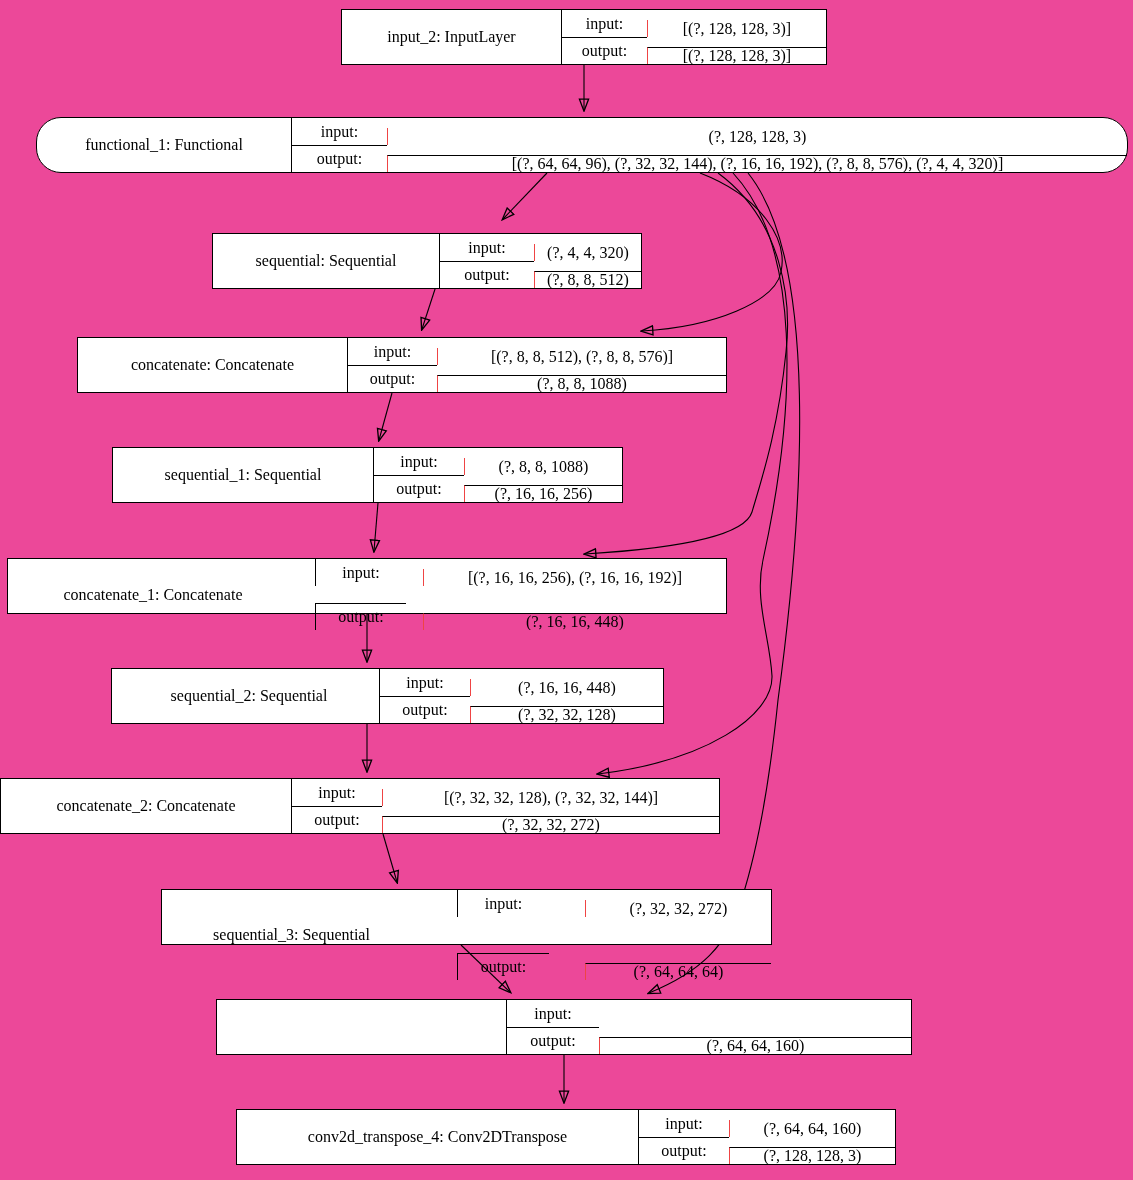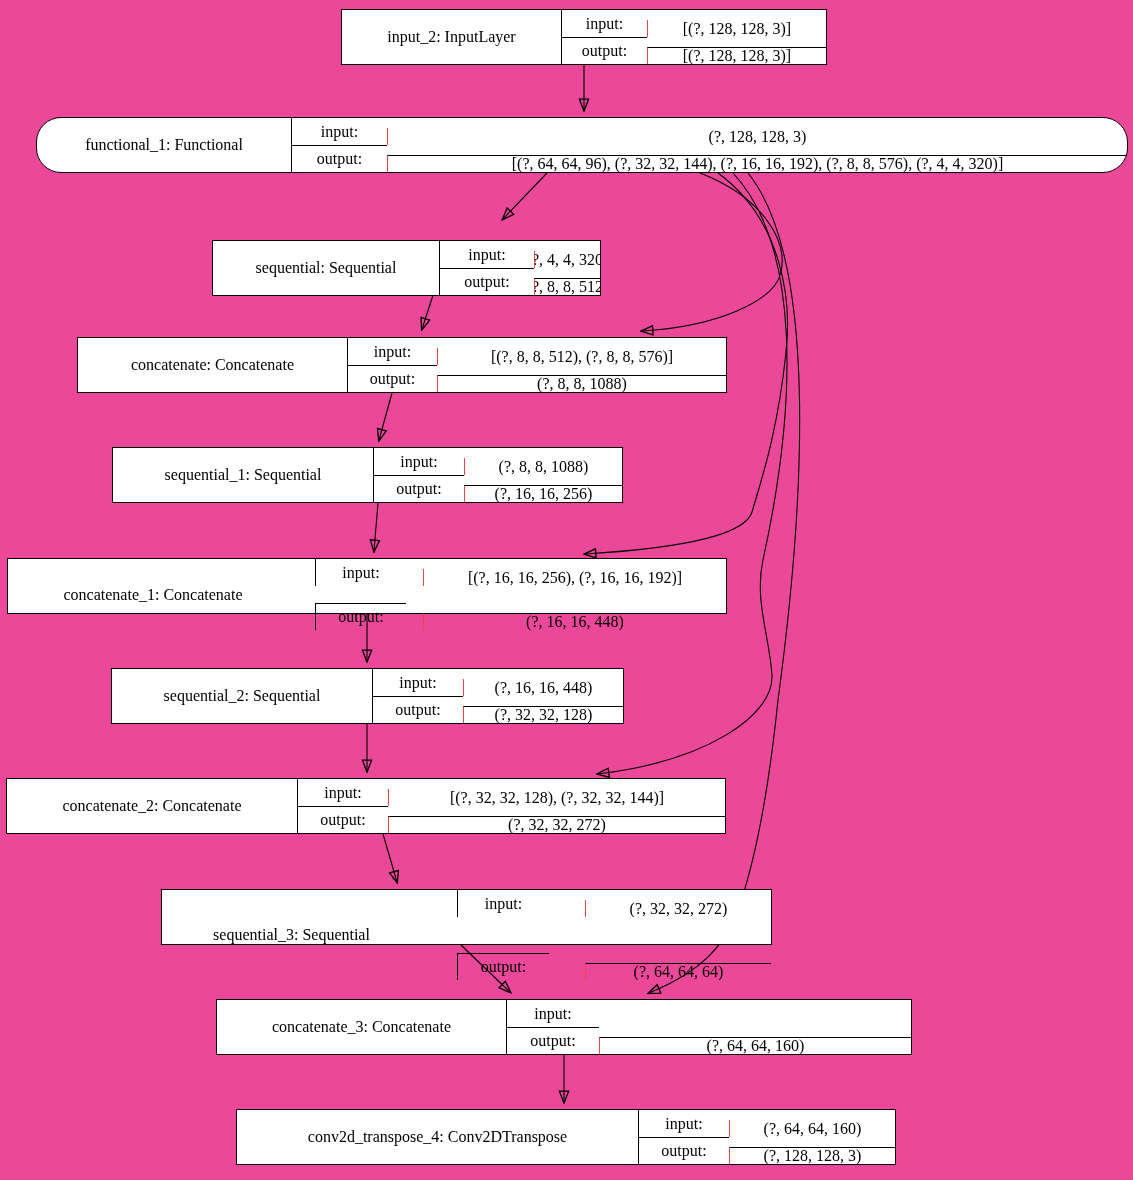--- a/index.html
+++ b/index.html
@@ -81,21 +81,21 @@
         <div class="cell key row2">output:</div>
         <div class="cell val row2">[(?, 128, 128, 3)]</div>
       </div>
       <div class="node" style="left: 36px; top: 117px; width: 1092px; grid-template-columns: 254px 96px 1fr; border-radius: 25px;">
         <div class="cell label">functional_1: Functional</div>
         <div class="cell key">input:</div>
         <div class="cell val">(?, 128, 128, 3)</div>
         <div class="cell key row2">output:</div>
         <div class="cell val row2">[(?, 64, 64, 96), (?, 32, 32, 144), (?, 16, 16, 192), (?, 8, 8, 576), (?, 4, 4, 320)]</div>
       </div>
-      <div class="node" style="left: 212px; top: 240px; width: 389px; grid-template-columns: 226px 95px 1fr;">
+      <div class="node" style="left: 212px; top: 233px; width: 430px; grid-template-columns: 226px 95px 1fr;">
         <div class="cell label">sequential: Sequential</div>
         <div class="cell key">input:</div>
         <div class="cell val">(?, 4, 4, 320)</div>
         <div class="cell key row2">output:</div>
         <div class="cell val row2">(?, 8, 8, 512)</div>
       </div>
       <div class="node" style="left: 77px; top: 337px; width: 650px; grid-template-columns: 269px 90px 1fr;">
         <div class="cell label">concatenate: Concatenate</div>
         <div class="cell key">input:</div>
         <div class="cell val">[(?, 8, 8, 512), (?, 8, 8, 576)]</div>
@@ -109,43 +109,42 @@
         <div class="cell key row2">output:</div>
         <div class="cell val row2">(?, 16, 16, 256)</div>
       </div>
       <div class="node" style="left: 7px; top: 558px; width: 720px; grid-template-columns: 290px 91px 1fr; gap: 17px;">
         <div class="cell label">concatenate_1: Concatenate</div>
         <div class="cell key">input:</div>
         <div class="cell val">[(?, 16, 16, 256), (?, 16, 16, 192)]</div>
         <div class="cell key row2">output:</div>
         <div class="cell val row2">(?, 16, 16, 448)</div>
       </div>
-      <div class="node" style="left: 111px; top: 668px; width: 513px; grid-template-columns: 260px 91px 1fr;">
+      <div class="node" style="left: 111px; top: 668px; width: 553px; grid-template-columns: 260px 91px 1fr; padding-left: 7px;">
         <div class="cell label">sequential_2: Sequential</div>
         <div class="cell key">input:</div>
         <div class="cell val">(?, 16, 16, 448)</div>
         <div class="cell key row2">output:</div>
         <div class="cell val row2">(?, 32, 32, 128)</div>
       </div>
-      <div class="node" style="left: 6px; top: 778px; width: 720px; grid-template-columns: 290px 91px 1fr;">
+      <div class="node" style="left: 0; top: 778px; width: 720px; grid-template-columns: 290px 91px 1fr;">
         <div class="cell label">concatenate_2: Concatenate</div>
         <div class="cell key">input:</div>
         <div class="cell val">[(?, 32, 32, 128), (?, 32, 32, 144)]</div>
         <div class="cell key row2">output:</div>
         <div class="cell val row2">(?, 32, 32, 272)</div>
       </div>
       <div class="node" style="left: 161px; top: 889px; width: 611px; grid-template-columns: 259px 92px 1fr; gap: 36px;">
         <div class="cell label">sequential_3: Sequential</div>
         <div class="cell key">input:</div>
         <div class="cell val">(?, 32, 32, 272)</div>
         <div class="cell key row2">output:</div>
         <div class="cell val row2">(?, 64, 64, 64)</div>
       </div>
       <div class="node" style="left: 216px; top: 999px; width: 696px; grid-template-columns: 289px 93px 1fr;">
-        <div class="cell label">concatenate_3: Concatenate</div>
         <div class="cell key">input:</div>
         <div class="cell key row2">output:</div>
         <div class="cell val row2">(?, 64, 64, 160)</div>
       </div>
       <div class="node" style="left: 236px; top: 1109px; width: 660px; grid-template-columns: 401px 91px 1fr; font-family: Liberation Serif, serif;">
         <div class="cell label">conv2d_transpose_4: Conv2DTranspose</div>
         <div class="cell key">input:</div>
         <div class="cell val">(?, 64, 64, 160)</div>
         <div class="cell key row2">output:</div>
         <div class="cell val row2">(?, 128, 128, 3)</div>

